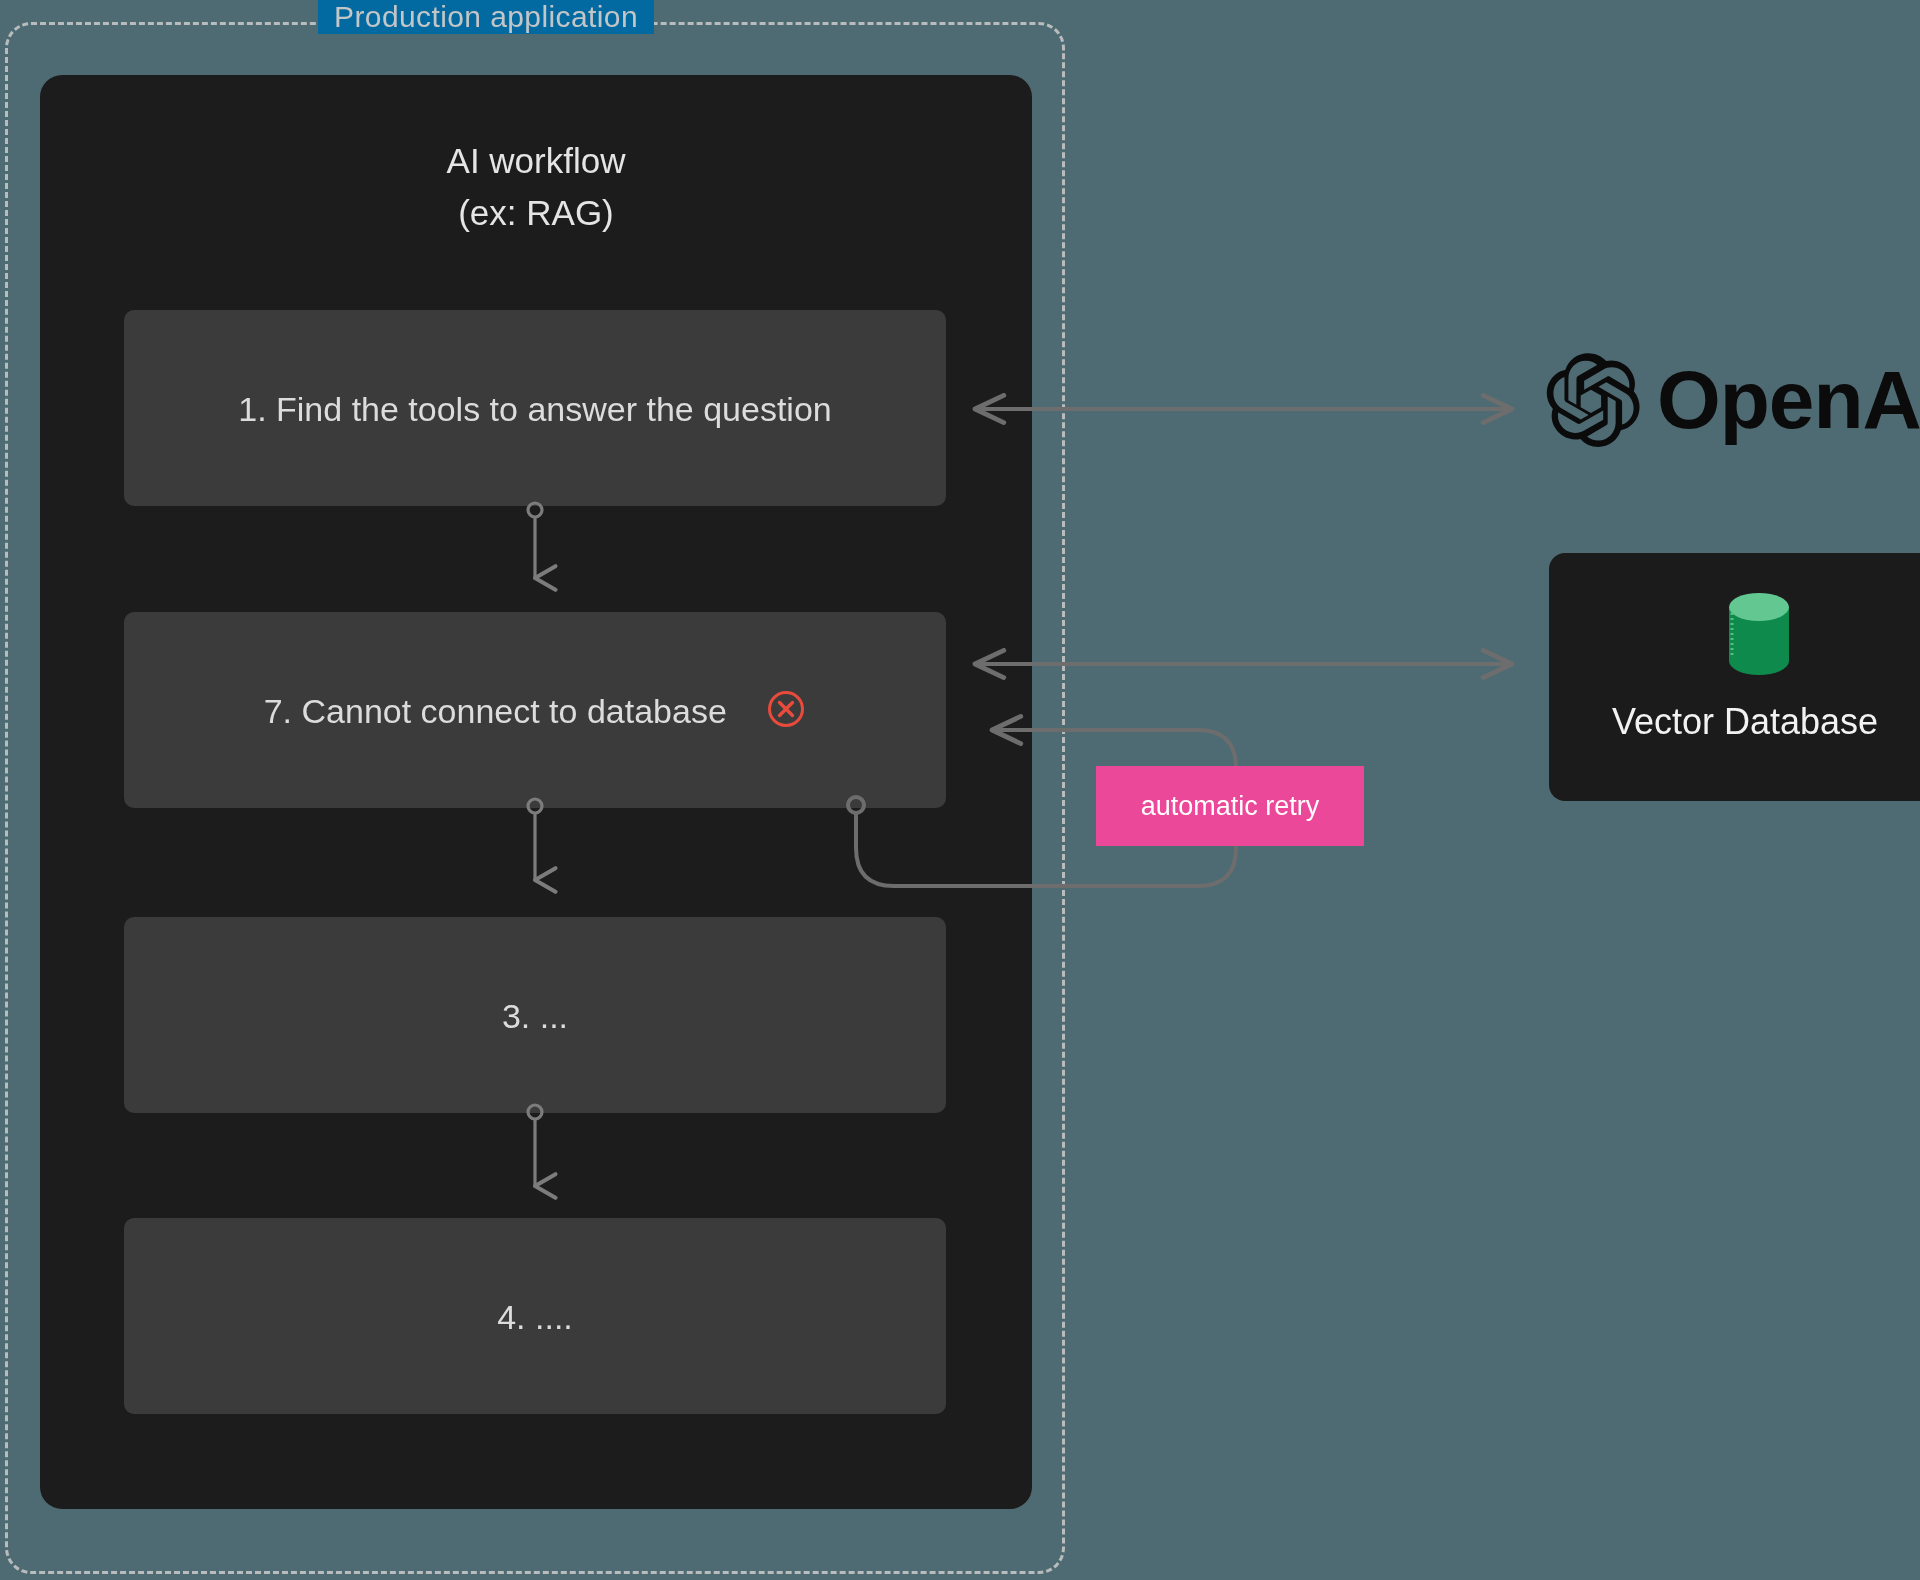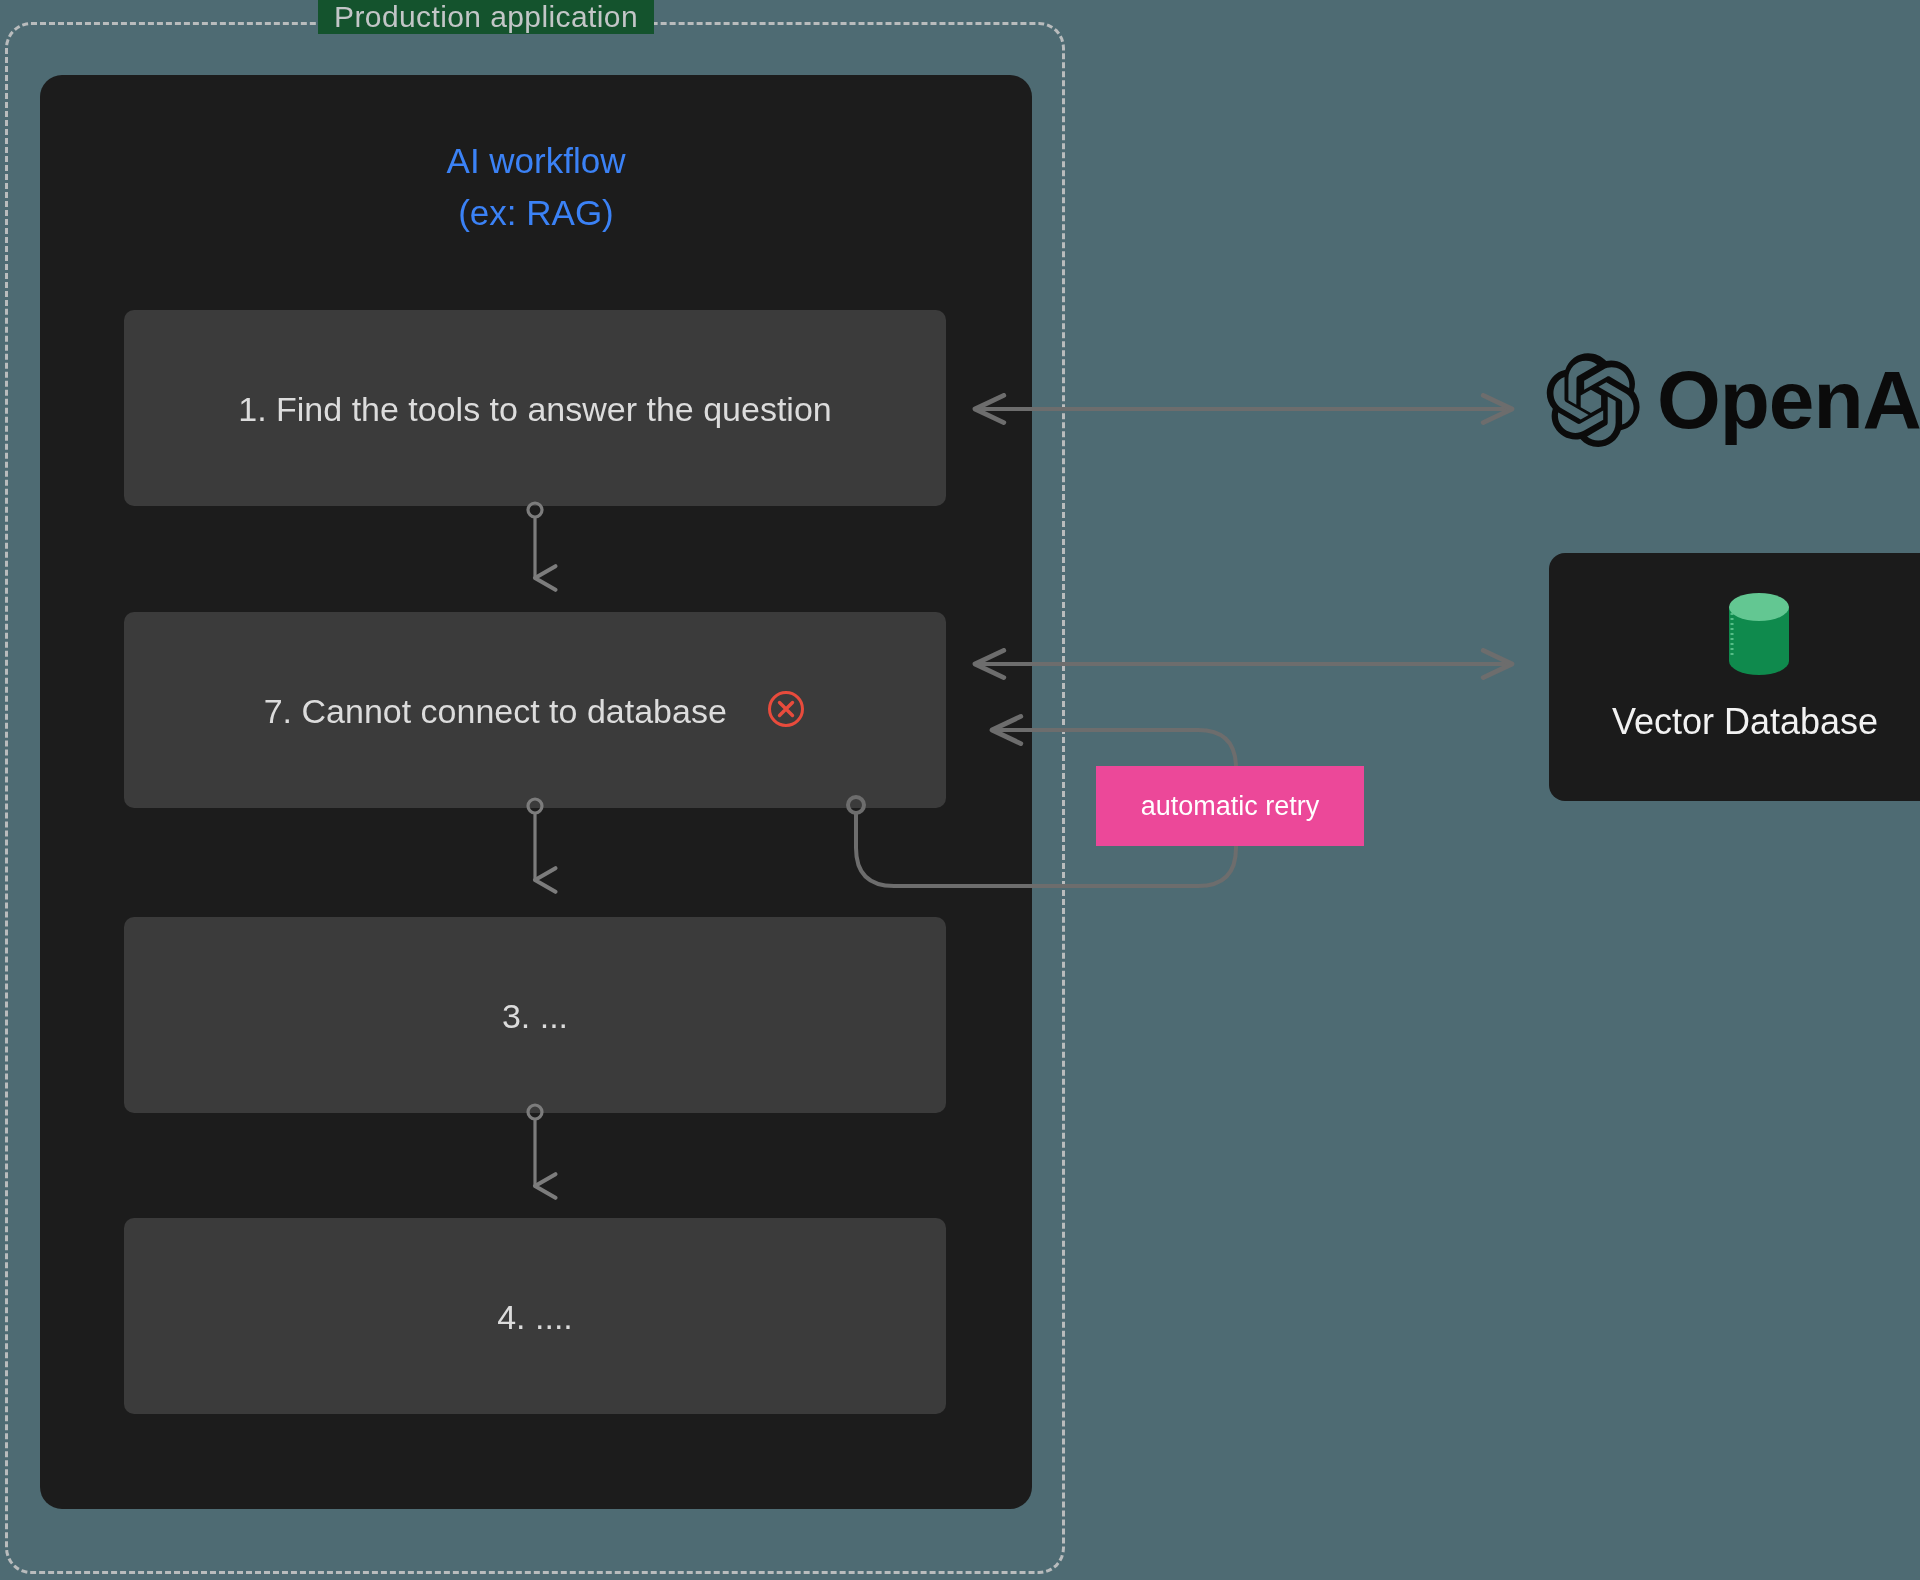--- a/index.html
+++ b/index.html
@@ -19,41 +19,41 @@
     width:1060px;height:1552px;
     border:3px dashed #b9bcbd;
     border-radius:26px;
     box-sizing:border-box;
   }
   .prod-title{
     position:absolute;
     left:318px;top:0px;
     height:34px;line-height:34px;
     padding:0 16px;
-    background:#14532d;
+    background:#0369a1;
     color:#c3c6c7;
     font-size:30px;
     letter-spacing:.4px;
     white-space:nowrap;
   }
 
   
   .workflow-panel{
     position:absolute;
     left:40px;top:75px;
     width:992px;height:1434px;
     background:#1c1c1c;
     border-radius:22px;
   }
   .workflow-title{
     position:absolute;
     left:0;top:60px;
     width:992px;
     text-align:center;
-    color:#3b82f6;
+    color:#e5e5e5;
     font-size:35px;
     line-height:52px;
     white-space:pre-line;
   }
 
   
   .step-box{
     position:absolute;
     left:124px;
     width:822px;

